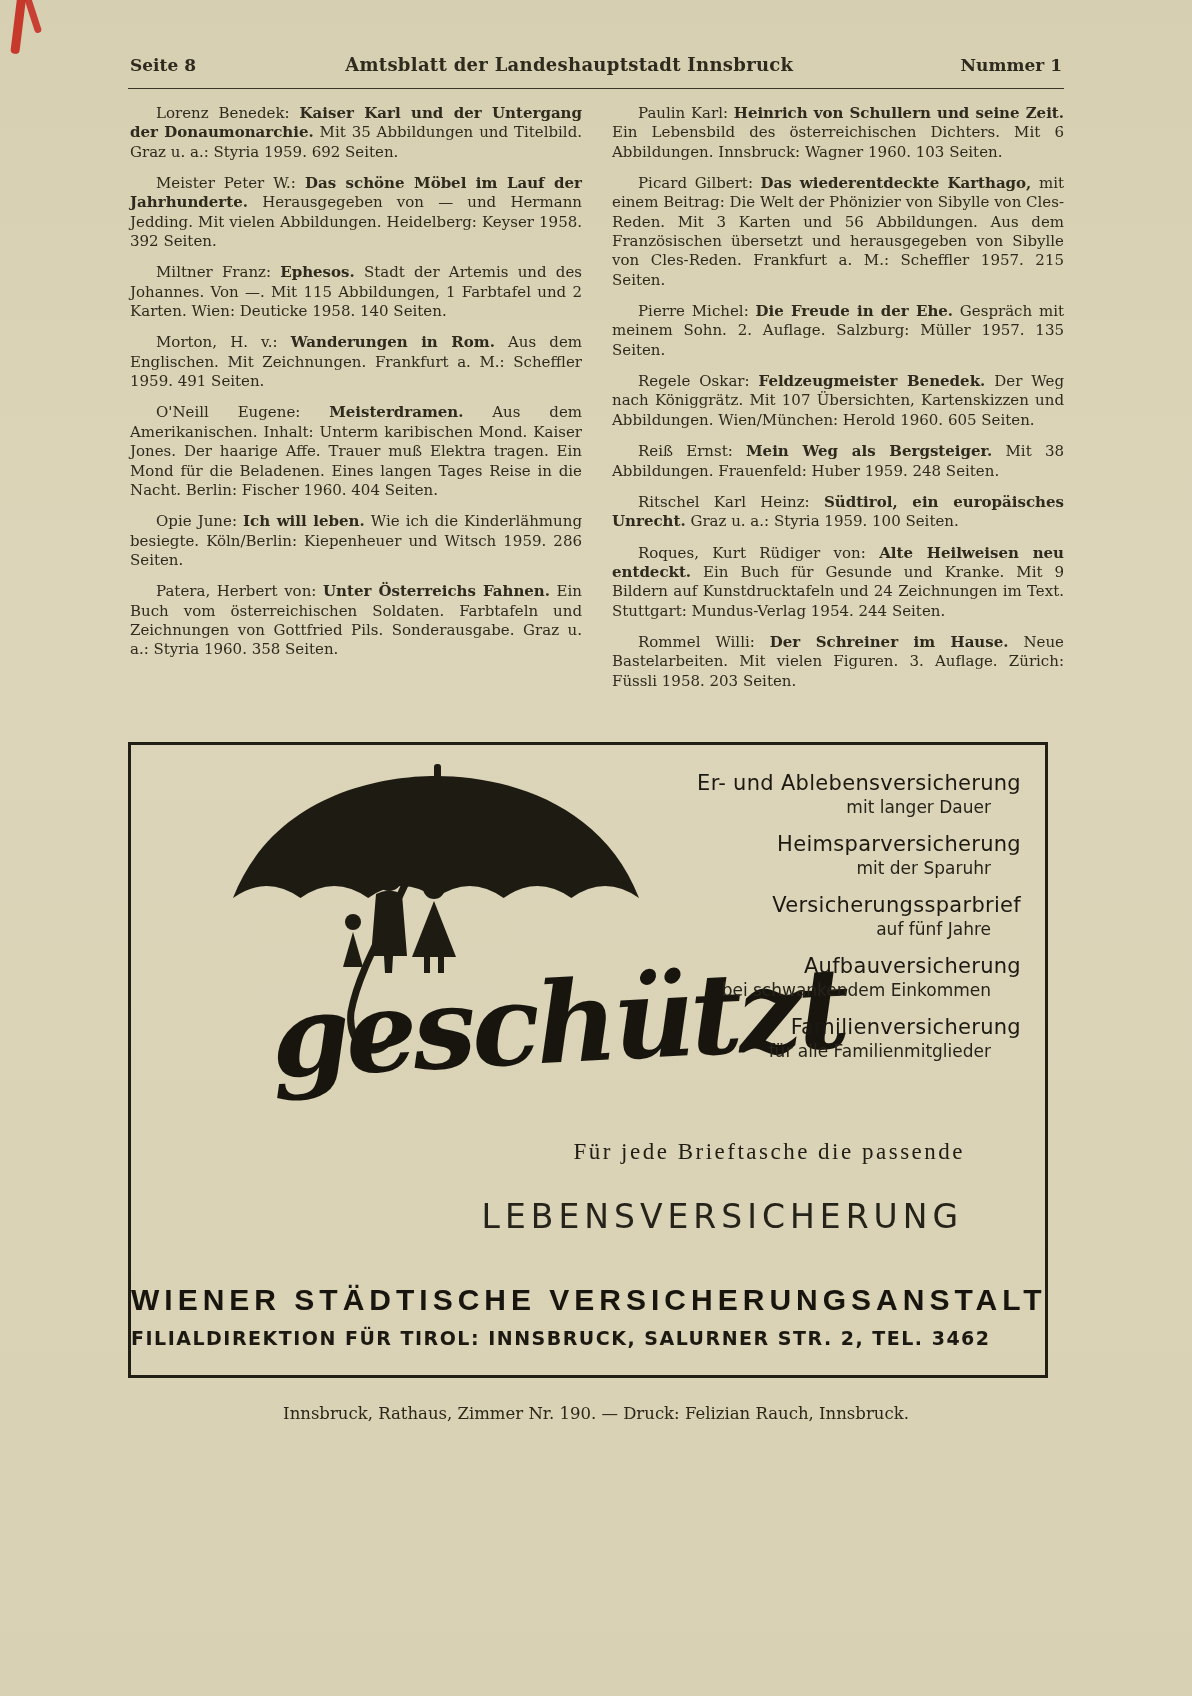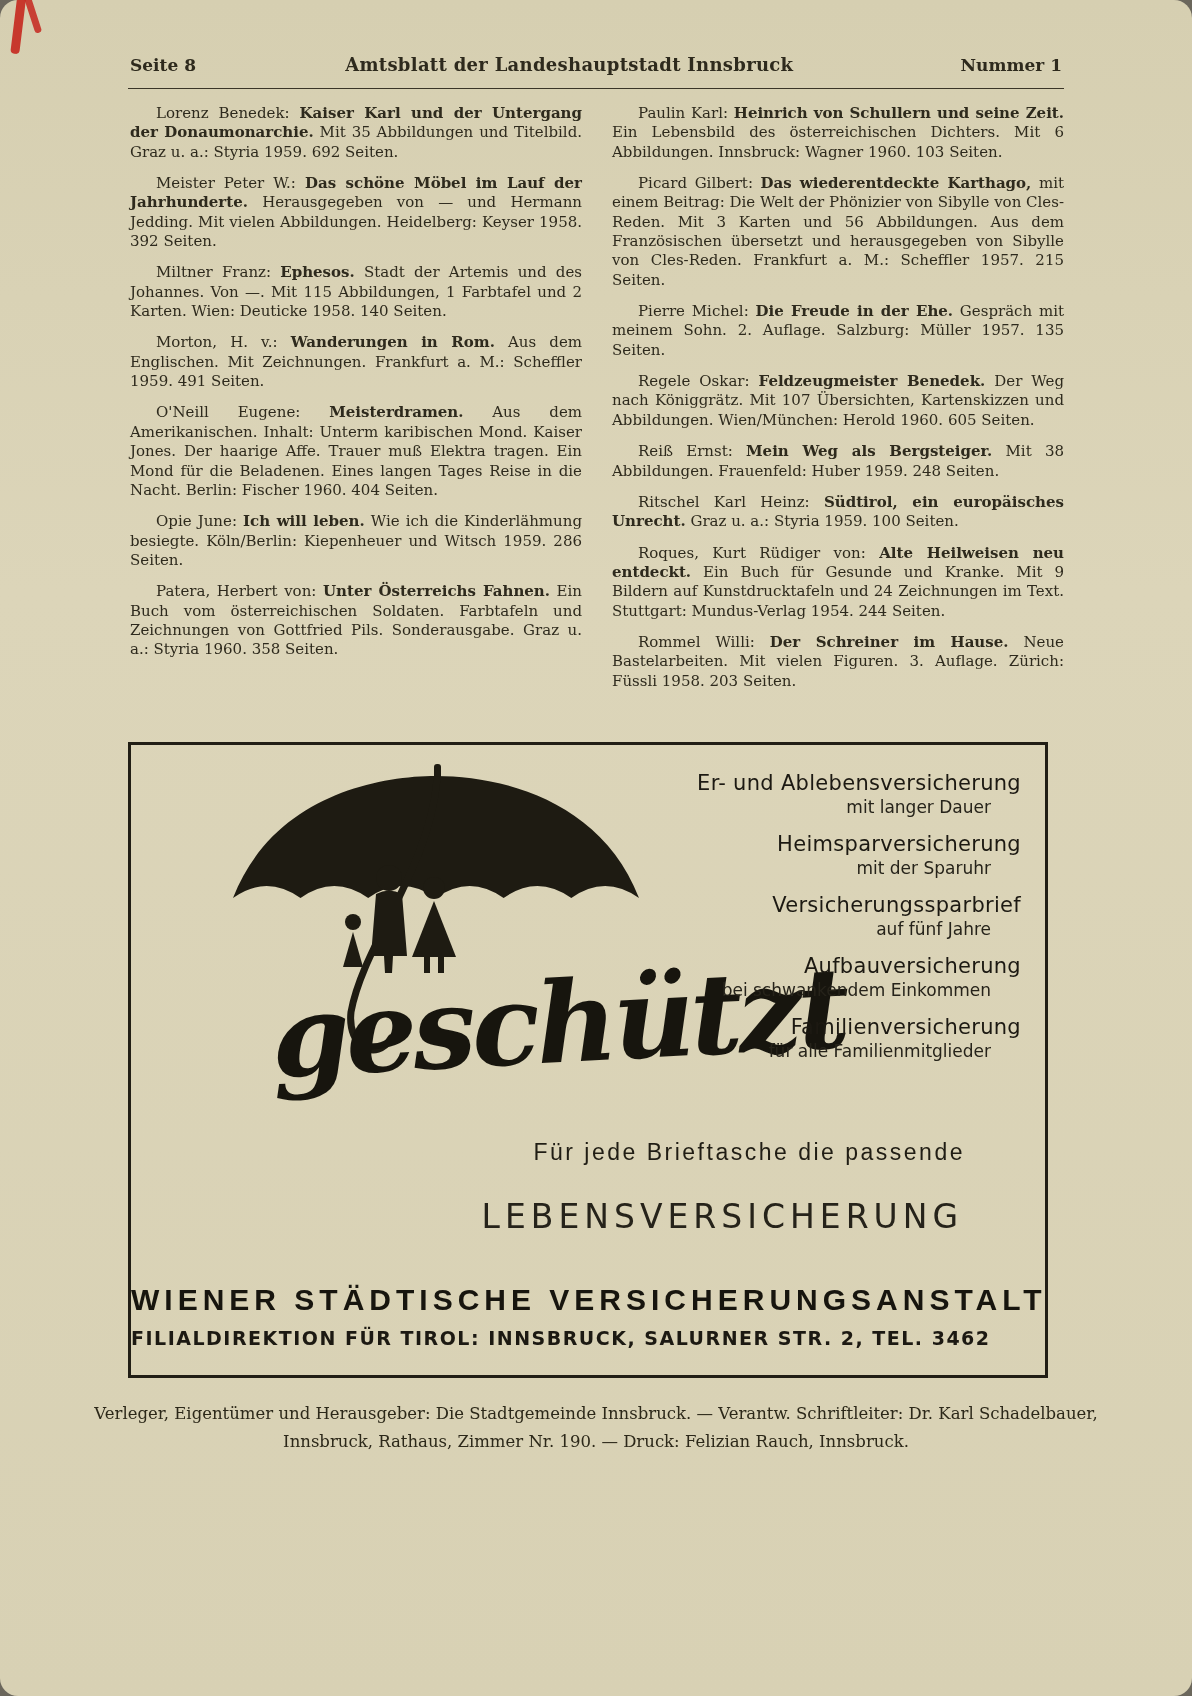--- a/index.html
+++ b/index.html
@@ -6,21 +6,20 @@
   body { background: #6b675c; }
   .page {
     position: relative;
     width: 1192px;
     height: 1696px;
     margin: 0 auto;
     background: linear-gradient(180deg, #d6cfb1 0%, #dcd5b9 35%, #d8d1b4 100%);
     font-family: "DejaVu Serif", serif;
     color: #2e2a1d;
     overflow: hidden;
-    border-radius: 18px;
   }
 
   
   .red-mark-a {
     position: absolute; left: 14px; top: -8px; width: 9px; height: 62px;
     background: #c5271e; transform: rotate(7deg); border-radius: 4px; opacity: .9;
   }
   .red-mark-b {
     position: absolute; left: 28px; top: -14px; width: 7px; height: 48px;
     background: #c5271e; transform: rotate(-18deg); border-radius: 4px; opacity: .85;
@@ -66,21 +65,21 @@
   .products {
     position: absolute; top: 26px; right: 24px; width: 430px;
     text-align: right; font-family: "DejaVu Sans", "Liberation Sans", sans-serif;
   }
   .product { margin-bottom: 15px; }
   .product-name { font-size: 21px; font-weight: 400; letter-spacing: .3px; color: #1c1912; }
   .product-note { font-size: 17px; margin-top: 2px; padding-right: 30px; color: #26231a; }
 
   .ad-tagline {
     position: absolute; right: 80px; top: 394px;
-    font-family: Liberation Sans, sans-serif;
+    font-family: Liberation Serif, serif;
     font-size: 23px; letter-spacing: 2.5px; color: #201d14; white-space: nowrap;
   }
   .ad-product-line {
     position: absolute; right: 82px; top: 452px;
     font-family: "DejaVu Sans", "Liberation Sans", sans-serif;
     font-size: 33px; letter-spacing: 5px; color: #26231a; white-space: nowrap;
   }
   .company-name {
     position: absolute; left: 0; right: 0; top: 538px; text-align: left;
     font-family: Liberation Sans, sans-serif;
@@ -184,17 +183,16 @@
       </div>
     </div>
 
     <div class="ad-tagline">Für jede Brieftasche die passende</div>
     <div class="ad-product-line">LEBENSVERSICHERUNG</div>
     <div class="company-name">WIENER STÄDTISCHE VERSICHERUNGSANSTALT</div>
     <div class="branch-address">FILIALDIREKTION FÜR TIROL: INNSBRUCK, SALURNER STR. 2, TEL. 3462</div>
   </div>
 
   <div class="footer">
-    <div>Verleger, Eigentümer und Herausgeber: Die Stadtgemeinde Innsbruck. — Verantw. Schriftleiter: Dr. Karl Schadelbauer,</div>
     <div>Innsbruck, Rathaus, Zimmer Nr. 190. — Druck: Felizian Rauch, Innsbruck.</div>
   </div>
 
 </div>
 
 </body></html>

